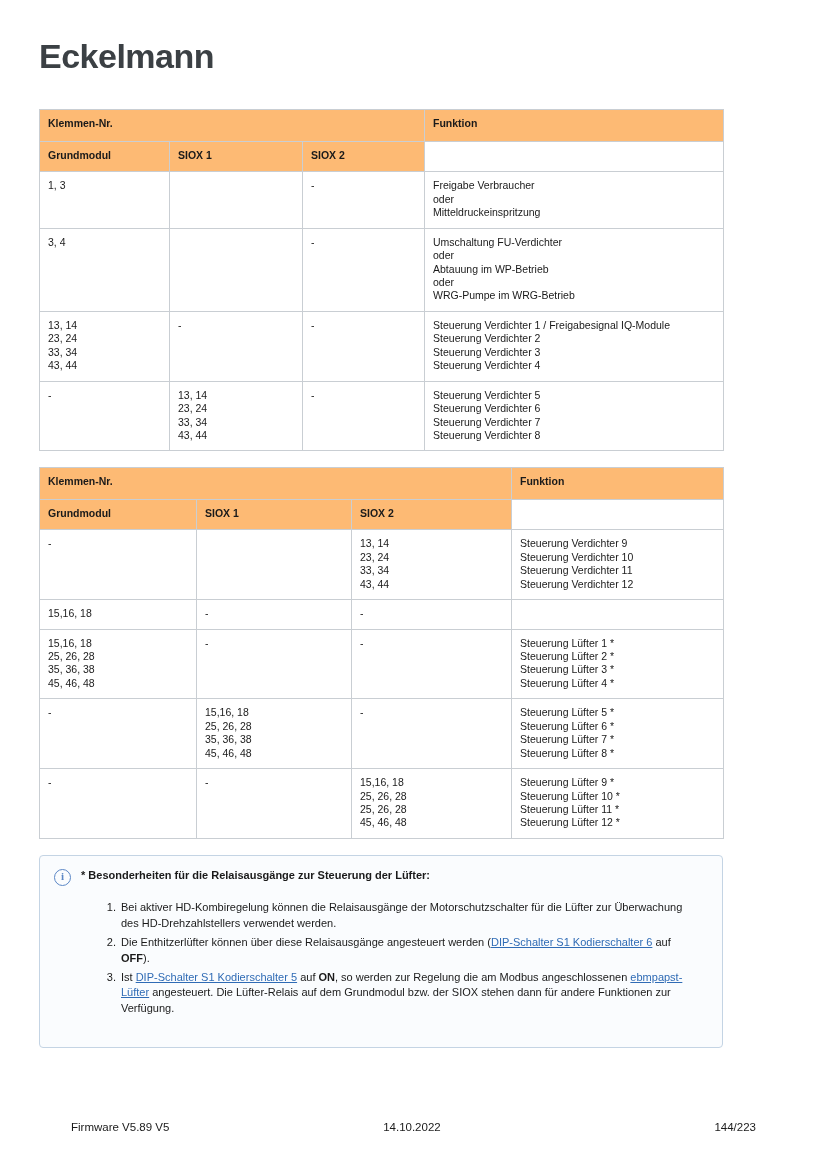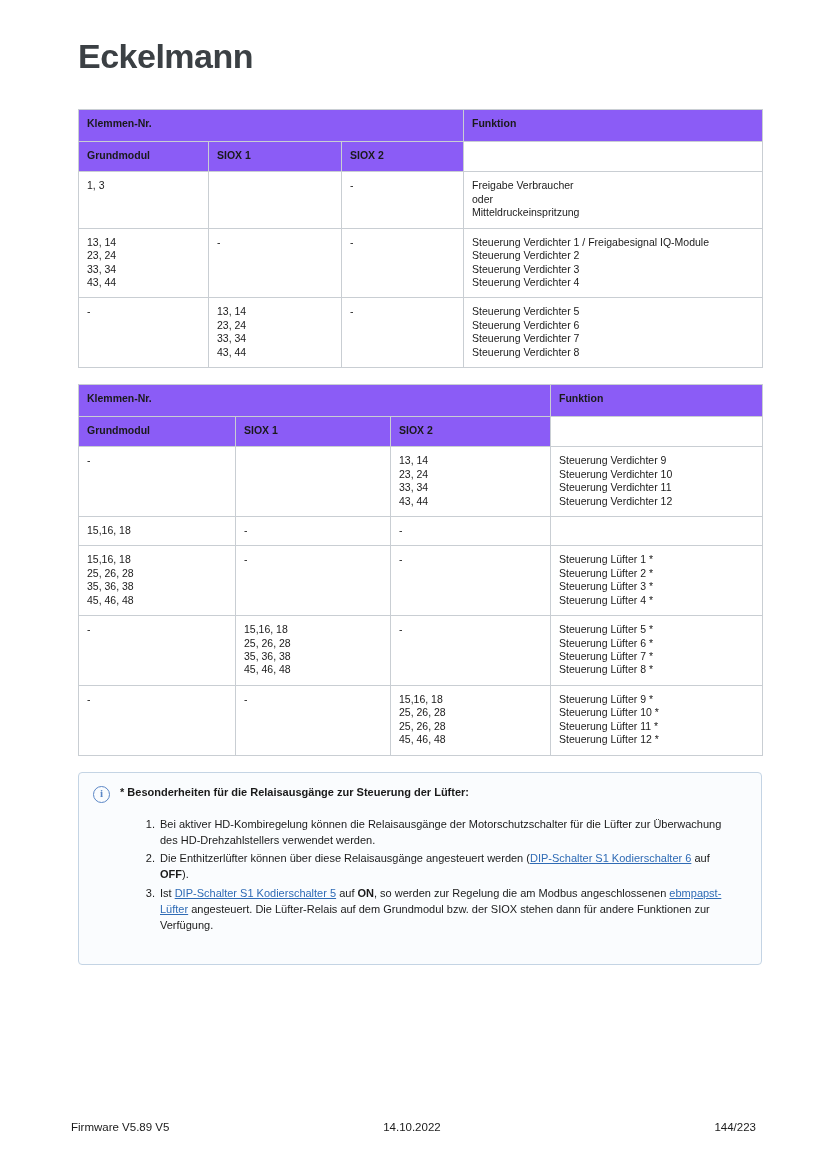--- a/index.html
+++ b/index.html
@@ -13,21 +13,21 @@
     font-family: "Liberation Sans", sans-serif;
     color: #1a1a1a;
     position: relative;
     overflow: hidden;
   }
   .page {
     position: relative;
     width: 827px;
     height: 1169px;
     box-sizing: border-box;
-    padding: 0 78px;
+    padding: 0 39px;
   }
   .logo {
     font-size: 34px;
     font-weight: bold;
     color: #3b4044;
     letter-spacing: -0.5px;
     padding-top: 38px;
     padding-bottom: 0;
     line-height: 1.1;
   }
@@ -42,21 +42,21 @@
   .tbl.second { margin-top: 16px; }
   .tbl td, .tbl th {
     border: 1px solid #c9ced3;
     vertical-align: top;
     padding: 7px 8px 8px 8px;
     text-align: left;
     font-weight: normal;
     line-height: 1.28;
   }
   .tbl th {
-    background: #8b5cf6;
+    background: #fdba74;
     font-weight: bold;
     font-size: 10.5px;
     color: #1a1a1a;
   }
   .tbl thead tr:first-child th { height: 16px; }
   .tbl .hdr-row2 th { height: 14px; margin-top: 7px; }
   .note {
     margin-top: 16px;
     width: 684px;
     box-sizing: border-box;
@@ -140,20 +140,30 @@
       </tr>
     </thead>
     <tbody>
       <tr style="height:44px">
         <td class="cell-lines" style="white-space:pre">1, 3</td>
         <td class="cell-lines" style="white-space:pre"></td>
         <td class="cell-lines" style="white-space:pre">-</td>
         <td class="cell-lines" style="white-space:pre">Freigabe Verbraucher
 oder
 Mitteldruckeinspritzung</td>
+      </tr>
+      <tr style="height:68px">
+        <td class="cell-lines" style="white-space:pre">3, 4</td>
+        <td class="cell-lines" style="white-space:pre"></td>
+        <td class="cell-lines" style="white-space:pre">-</td>
+        <td class="cell-lines" style="white-space:pre">Umschaltung FU-Verdichter
+oder
+Abtauung im WP-Betrieb
+oder
+WRG-Pumpe im WRG-Betrieb</td>
       </tr>
       <tr style="height:56px">
         <td class="cell-lines" style="white-space:pre">13, 14
 23, 24
 33, 34
 43, 44</td>
         <td class="cell-lines" style="white-space:pre">-</td>
         <td class="cell-lines" style="white-space:pre">-</td>
         <td class="cell-lines" style="white-space:pre">Steuerung Verdichter 1 / Freigabesignal IQ-Module
 Steuerung Verdichter 2

